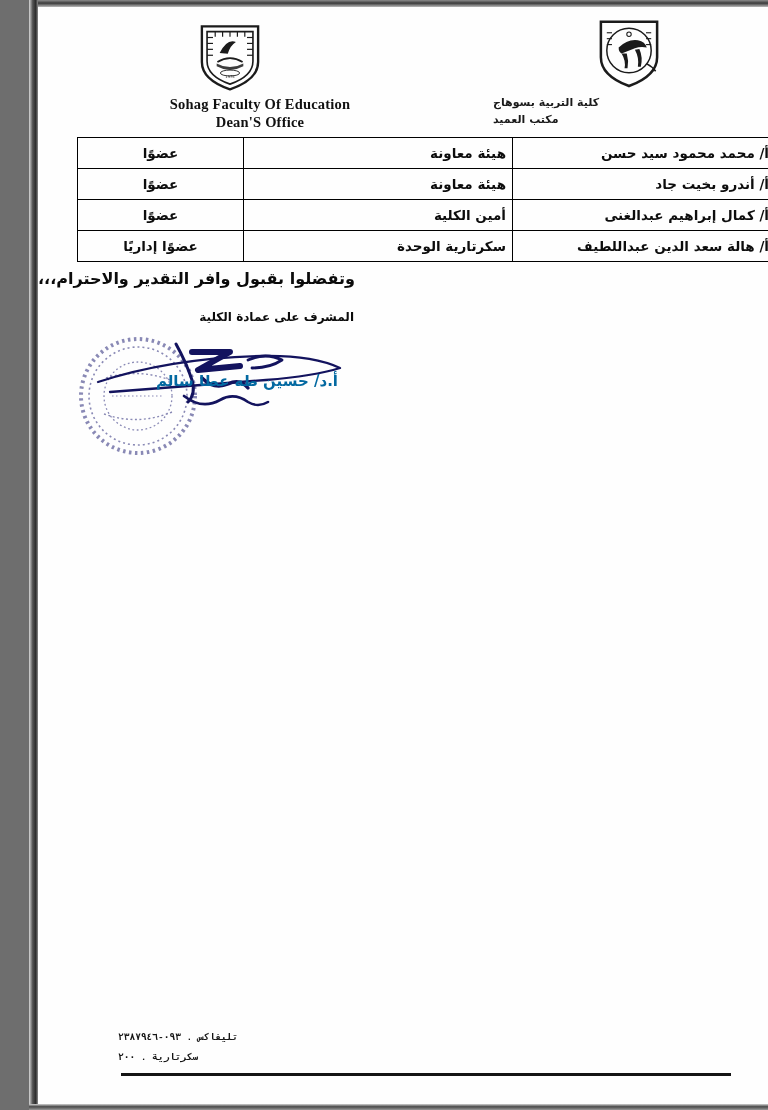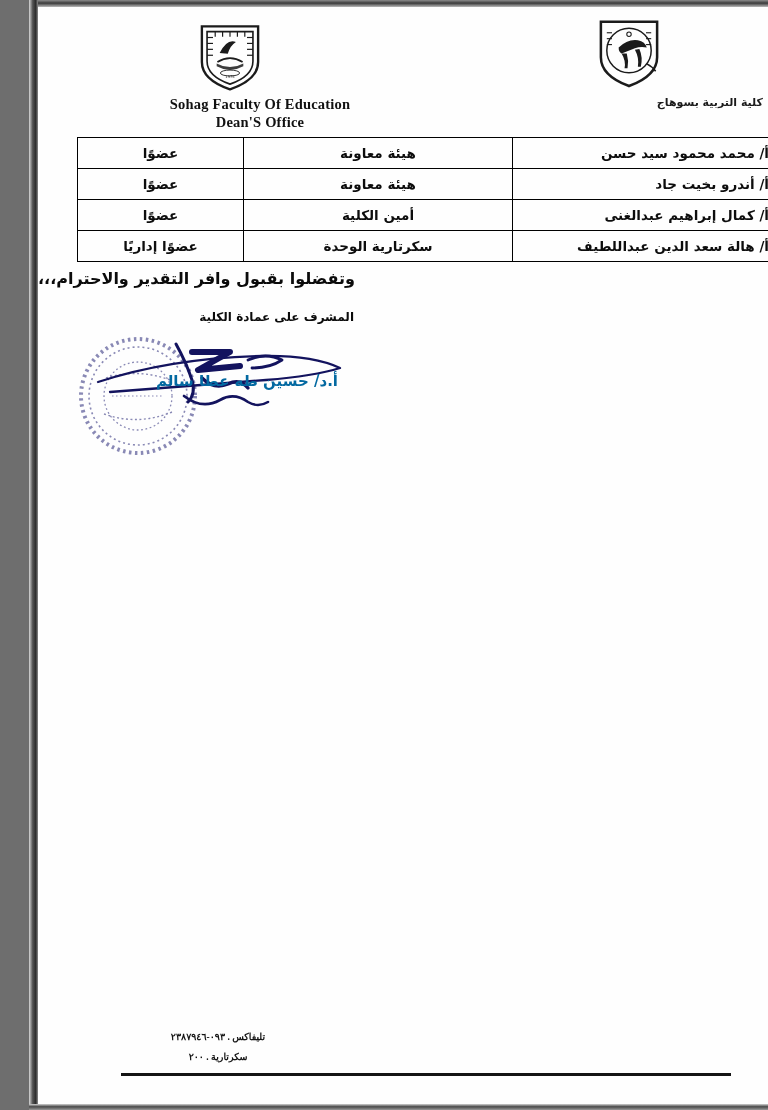--- a/index.html
+++ b/index.html
@@ -85,21 +85,21 @@
     line-height: 1.25;
     color: #111;
     letter-spacing: 0.2px;
   }
 
   .head-ar {
     position: absolute;
     left: 455px;
     top: 88px;
     width: 270px;
-    text-align: right;
+    text-align: left;
     direction: rtl;
     font-family: "DejaVu Sans", sans-serif;
     font-weight: bold;
     font-size: 11px;
     line-height: 1.5;
     color: #1a1a1a;
     letter-spacing: 0.6px;
   }
 
   
@@ -118,21 +118,21 @@
     padding: 0 6px;
     font-family: "DejaVu Sans", sans-serif;
     font-weight: bold;
     font-size: 13.5px;
     color: #0d0d0d;
     vertical-align: middle;
     white-space: nowrap;
   }
   .col-num  { width: 38px;  text-align: center; font-size: 12.5px; }
   .col-name { width: 250px; text-align: right; }
-  .col-role { width: 256px; text-align: center; }
+  .col-role { width: 256px; }
   .col-cap  { width: 153px; text-align: center; }
 
   
   .closing {
     position: absolute;
     left: 0;
     top: 262px;
     width: 745px;
     text-align: left;
     direction: rtl;
@@ -199,22 +199,22 @@
     width: 610px;
     height: 3px;
     background: #141414;
   }
   .footer-ar {
     position: absolute;
     right: 465px;
     bottom: 26px;
     width: 200px;
     direction: rtl;
-    text-align: center;
-    font-family: Liberation Serif, serif;
+    text-align: left;
+    font-family: Liberation Mono, monospace;
     font-weight: bold;
     font-size: 9.5px;
     line-height: 2.1;
     color: #141414;
     letter-spacing: 0.3px;
   }
   .footer-en {
     position: absolute;
     left: 460px;
     bottom: 22px;
@@ -285,20 +285,21 @@
         <path d="M74 66 Q82 70 86 76" fill="none" stroke="#1b1b1b" stroke-width="2"></path>
       </svg>
 
       <div class="head-en">
         <div>Sohag Faculty Of Education</div>
         <div>Dean'S Office</div>
       </div>
 
       <div class="head-ar">
         <div>كلية التربية بسوهاج</div>
+        <div>مكتب العميد</div>
       </div>
     </div>
 
     <table class="members-table">
       <tbody>
         <tr>
           <td class="col-num">١٠</td>
           <td class="col-name">أ/ محمد محمود سيد حسن</td>
           <td class="col-role">هيئة معاونة</td>
           <td class="col-cap">عضوًا</td>

